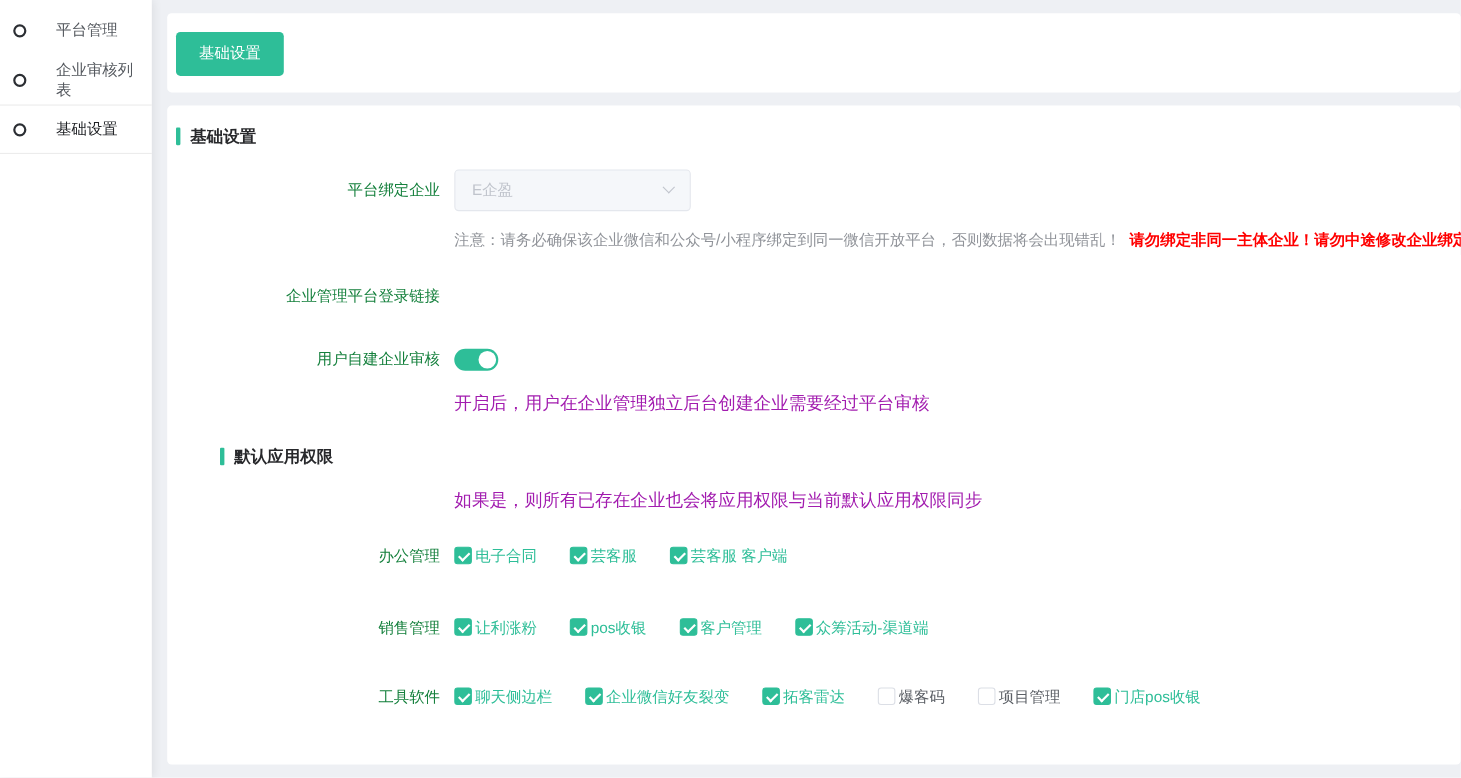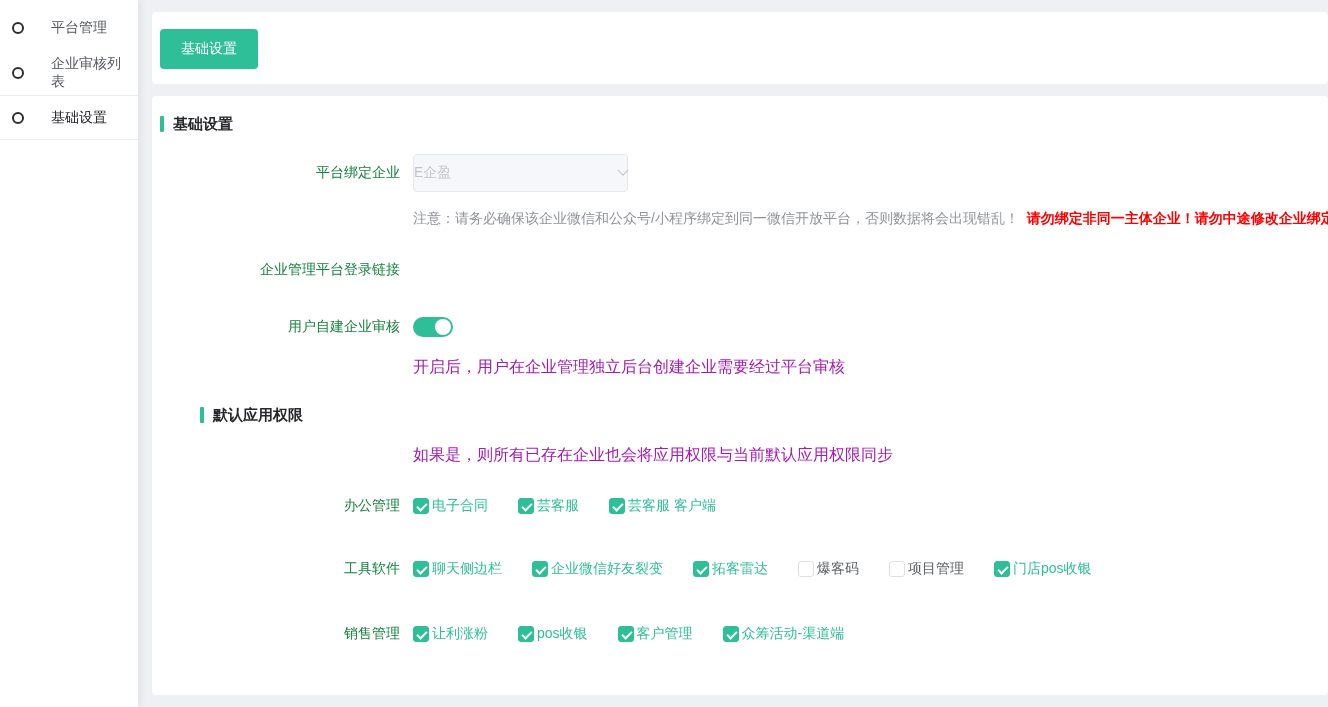--- a/index.html
+++ b/index.html
@@ -48,21 +48,21 @@
   .form-row { display:flex; align-items:center; }
   .form-label {
     width:240px; flex:none; text-align:right; color:#15803d; font-size:14px;
     padding-right:0;
   }
   .form-ctrl { margin-left:13px; display:flex; align-items:center; }
 
   
   .select-box {
     width:215px; height:38px; background:#f5f7fa; border:1px solid #e4e7ed;
-    border-radius:4px; display:flex; align-items:center; padding:0 0;
+    border-radius:4px; display:flex; align-items:center; padding:0 15px;
     color:#c0c4cc; cursor:not-allowed; justify-content:space-between;
   }
   .chev {
     width:8px; height:8px; border-right:1.5px solid #c0c4cc; border-bottom:1.5px solid #c0c4cc;
     transform:rotate(45deg) translate(-2px,-2px);
   }
 
   
   .note-row { margin-top:18px; padding-left:253px; white-space:nowrap; font-size:14px; }
   .note-gray { color:#909399; }
@@ -86,21 +86,21 @@
   }
   .toggle .knob {
     position:absolute; right:2px; top:2px; width:16px; height:16px;
     background:#fff; border-radius:50%;
   }
 
   .help-row { margin-top:20px; padding-left:253px; color:#a21caf; font-size:16px; }
 
   
   .apps { display:flex; align-items:center; gap:30px; margin-left:13px; }
-  .cb { display:flex; align-items:center; gap:3px; cursor:pointer; }
+  .cb { display:flex; gap:3px; cursor:pointer; }
   .cb-box {
     width:16px; height:16px; border-radius:3px; flex:none; position:relative;
     background:#fff; border:1px solid #dcdfe6;
   }
   .cb.checked .cb-box { background:#2ebe98; border-color:#2ebe98; }
   .cb.checked .cb-box::after {
     content:""; position:absolute; left:5px; top:2px; width:4px; height:8px;
     border-right:2px solid #fff; border-bottom:2px solid #fff; transform:rotate(45deg);
   }
   .cb-label { font-size:14px; color:#5c6066; }
@@ -193,20 +193,42 @@
           <span class="cb-box"></span>
           <span class="cb-label">芸客服</span>
         </span>
         <span class="cb checked">
           <span class="cb-box"></span>
           <span class="cb-label">芸客服 客户端</span>
         </span>
       </div>
     </div>
 
+    <div class="form-row mt47">
+      <div class="form-label">销售管理</div>
+      <div class="apps">
+        <span class="cb checked">
+          <span class="cb-box"></span>
+          <span class="cb-label">让利涨粉</span>
+        </span>
+        <span class="cb checked">
+          <span class="cb-box"></span>
+          <span class="cb-label">pos收银</span>
+        </span>
+        <span class="cb checked">
+          <span class="cb-box"></span>
+          <span class="cb-label">客户管理</span>
+        </span>
+        <span class="cb checked">
+          <span class="cb-box"></span>
+          <span class="cb-label">众筹活动-渠道端</span>
+        </span>
+      </div>
+    </div>
+
     <div class="form-row mt45">
       <div class="form-label">工具软件</div>
       <div class="apps">
         <span class="cb checked">
           <span class="cb-box"></span>
           <span class="cb-label">聊天侧边栏</span>
         </span>
         <span class="cb checked">
           <span class="cb-box"></span>
           <span class="cb-label">企业微信好友裂变</span>
@@ -223,36 +245,14 @@
           <span class="cb-box"></span>
           <span class="cb-label">项目管理</span>
         </span>
         <span class="cb checked">
           <span class="cb-box"></span>
           <span class="cb-label">门店pos收银</span>
         </span>
       </div>
     </div>
 
-    <div class="form-row mt47">
-      <div class="form-label">销售管理</div>
-      <div class="apps">
-        <span class="cb checked">
-          <span class="cb-box"></span>
-          <span class="cb-label">让利涨粉</span>
-        </span>
-        <span class="cb checked">
-          <span class="cb-box"></span>
-          <span class="cb-label">pos收银</span>
-        </span>
-        <span class="cb checked">
-          <span class="cb-box"></span>
-          <span class="cb-label">客户管理</span>
-        </span>
-        <span class="cb checked">
-          <span class="cb-box"></span>
-          <span class="cb-label">众筹活动-渠道端</span>
-        </span>
-      </div>
-    </div>
-
   </div>
 </div>
 
 </body></html>

